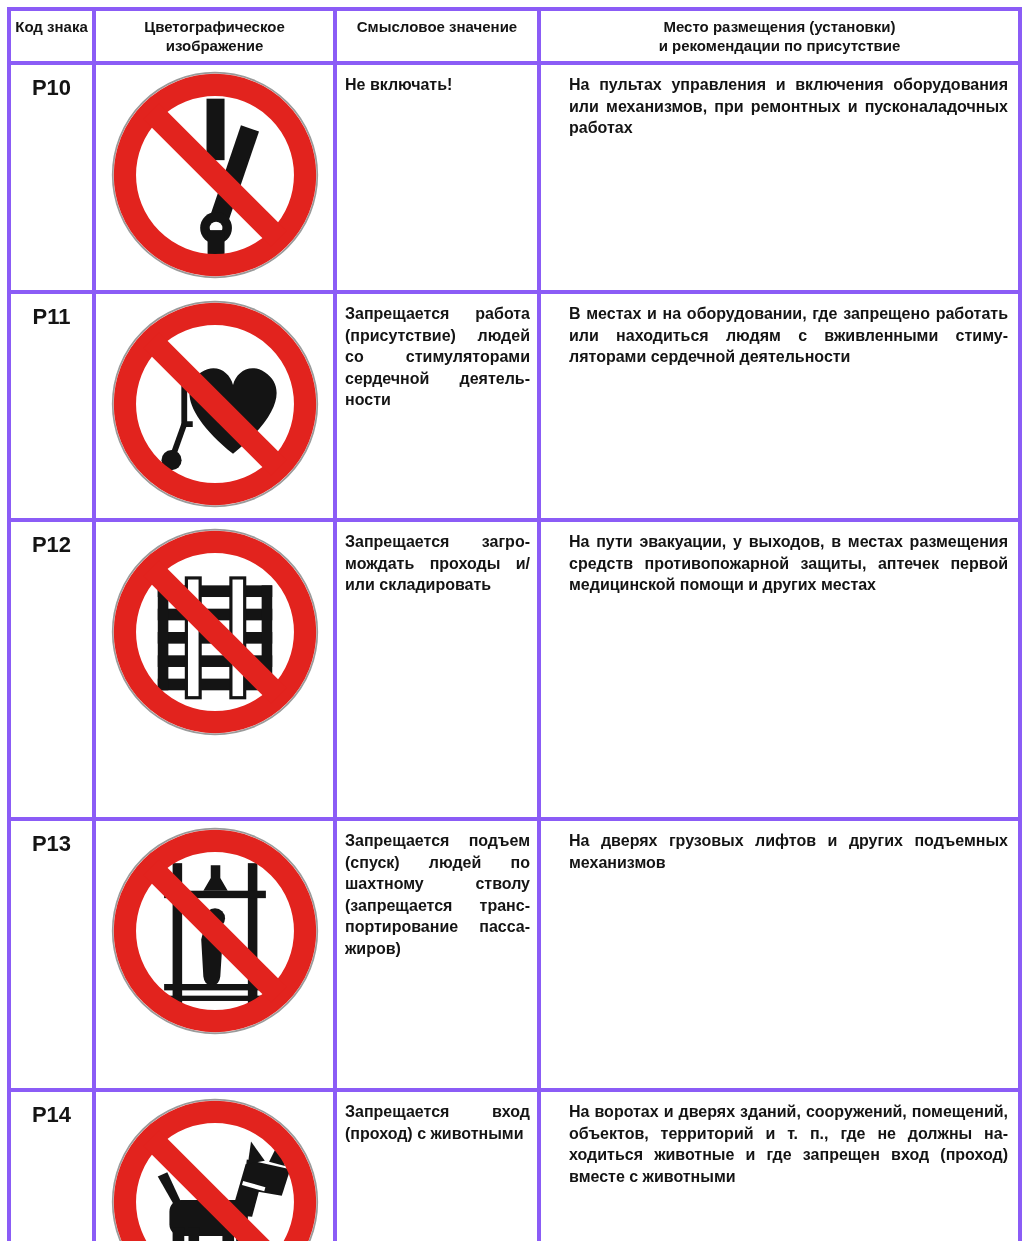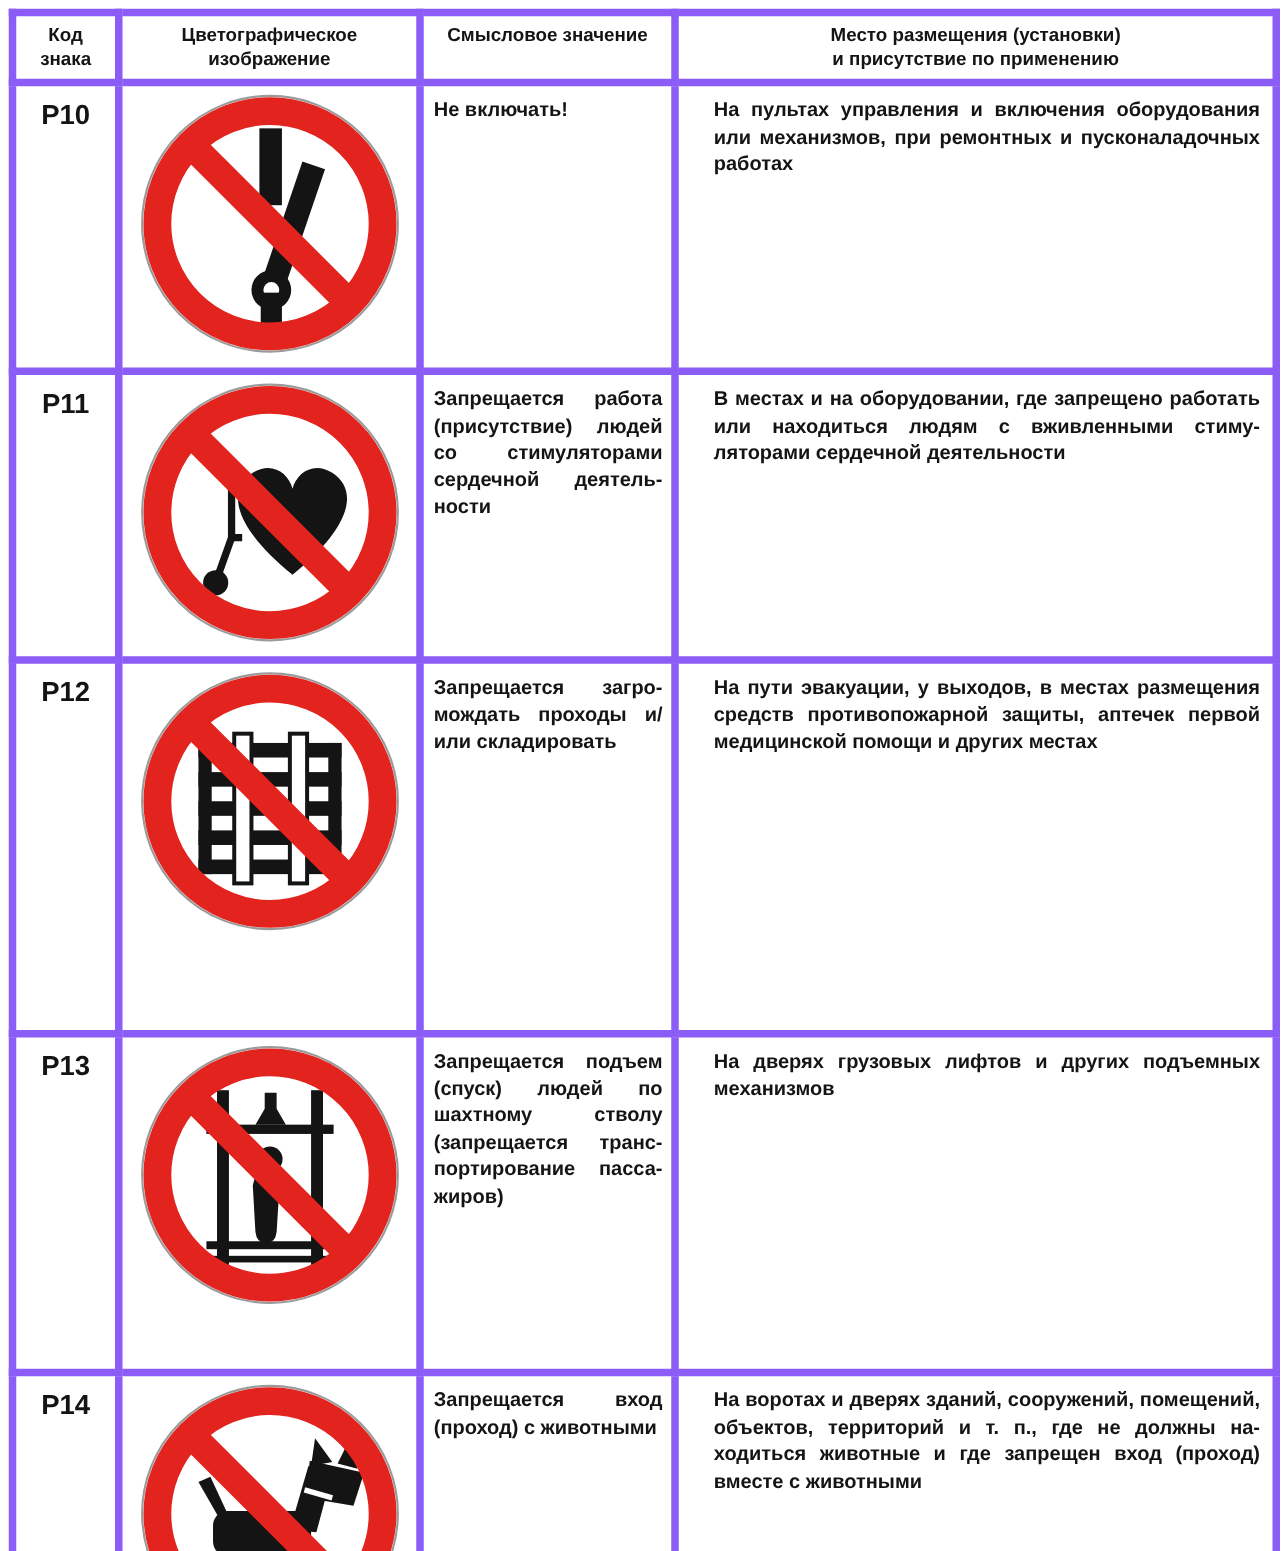--- a/index.html
+++ b/index.html
@@ -21,21 +21,21 @@
     position: absolute;
     left: 7px;
     top: 7px;
     width: 1011px;
     border-collapse: collapse;
     table-layout: fixed;
     border: 3px solid #000;
   }
   table.signs-table th,
   table.signs-table td {
-    border: 6px solid #8b5cf6;
+    border: 4px solid #8b5cf6;
     vertical-align: top;
     overflow: hidden;
   }
   th.hdr {
     font-size: 15px;
     font-weight: bold;
     text-align: center;
     vertical-align: middle;
     line-height: 1.28;
     padding: 6px 4px;
@@ -102,21 +102,21 @@
       <col style="width:241px">
       <col style="width:204px">
       <col style="width:481px">
     </colgroup>
     <thead>
       <tr>
         <th class="hdr">Код знака</th>
         <th class="hdr">Цветографическое изображение</th>
         <th class="hdr">Смысловое значение</th>
         <th class="hdr">Место размещения (установки)
-и присутствие по применению</th>
+и рекомендации по присутствие</th>
       </tr>
     </thead>
     <tbody>
 
       <tr class="r0">
         <td class="code-cell">Р10</td>
         <td class="image-cell">
           <span class="sign">
             <svg viewBox="0 0 200 200" width="212" height="212">
               <use href="#prohib-frame"></use>

